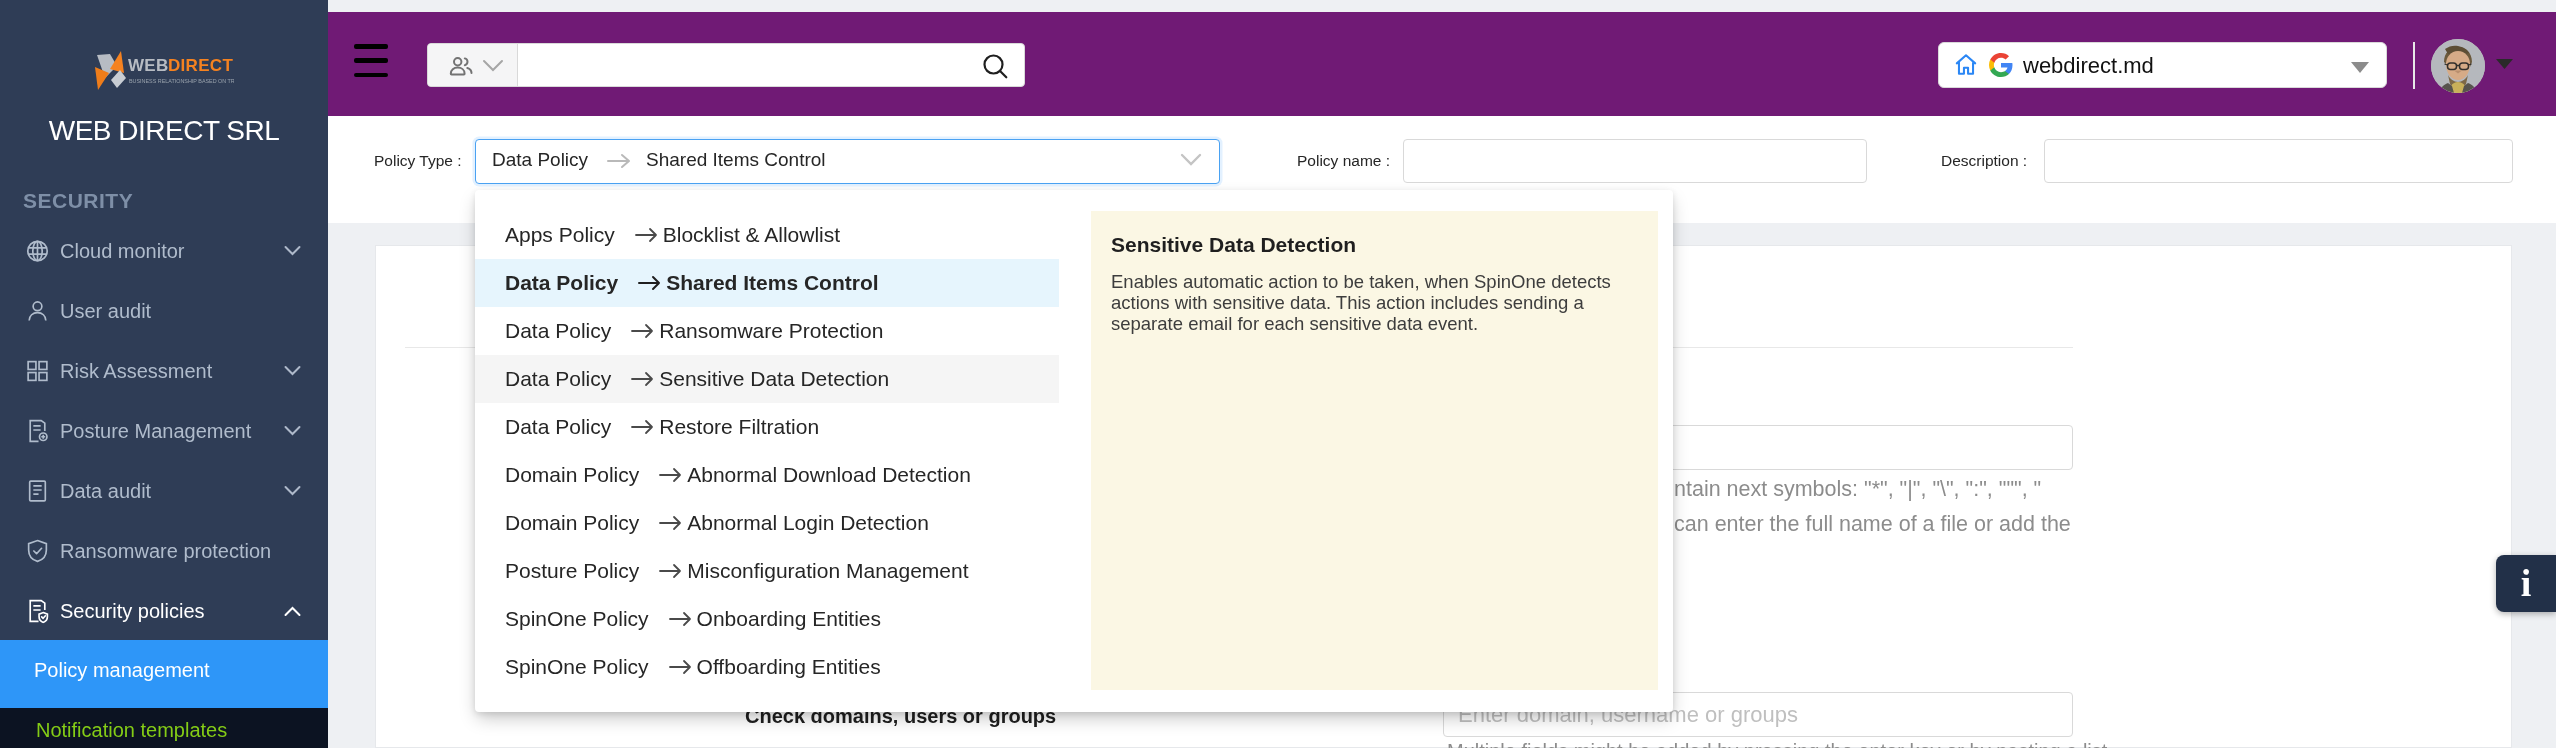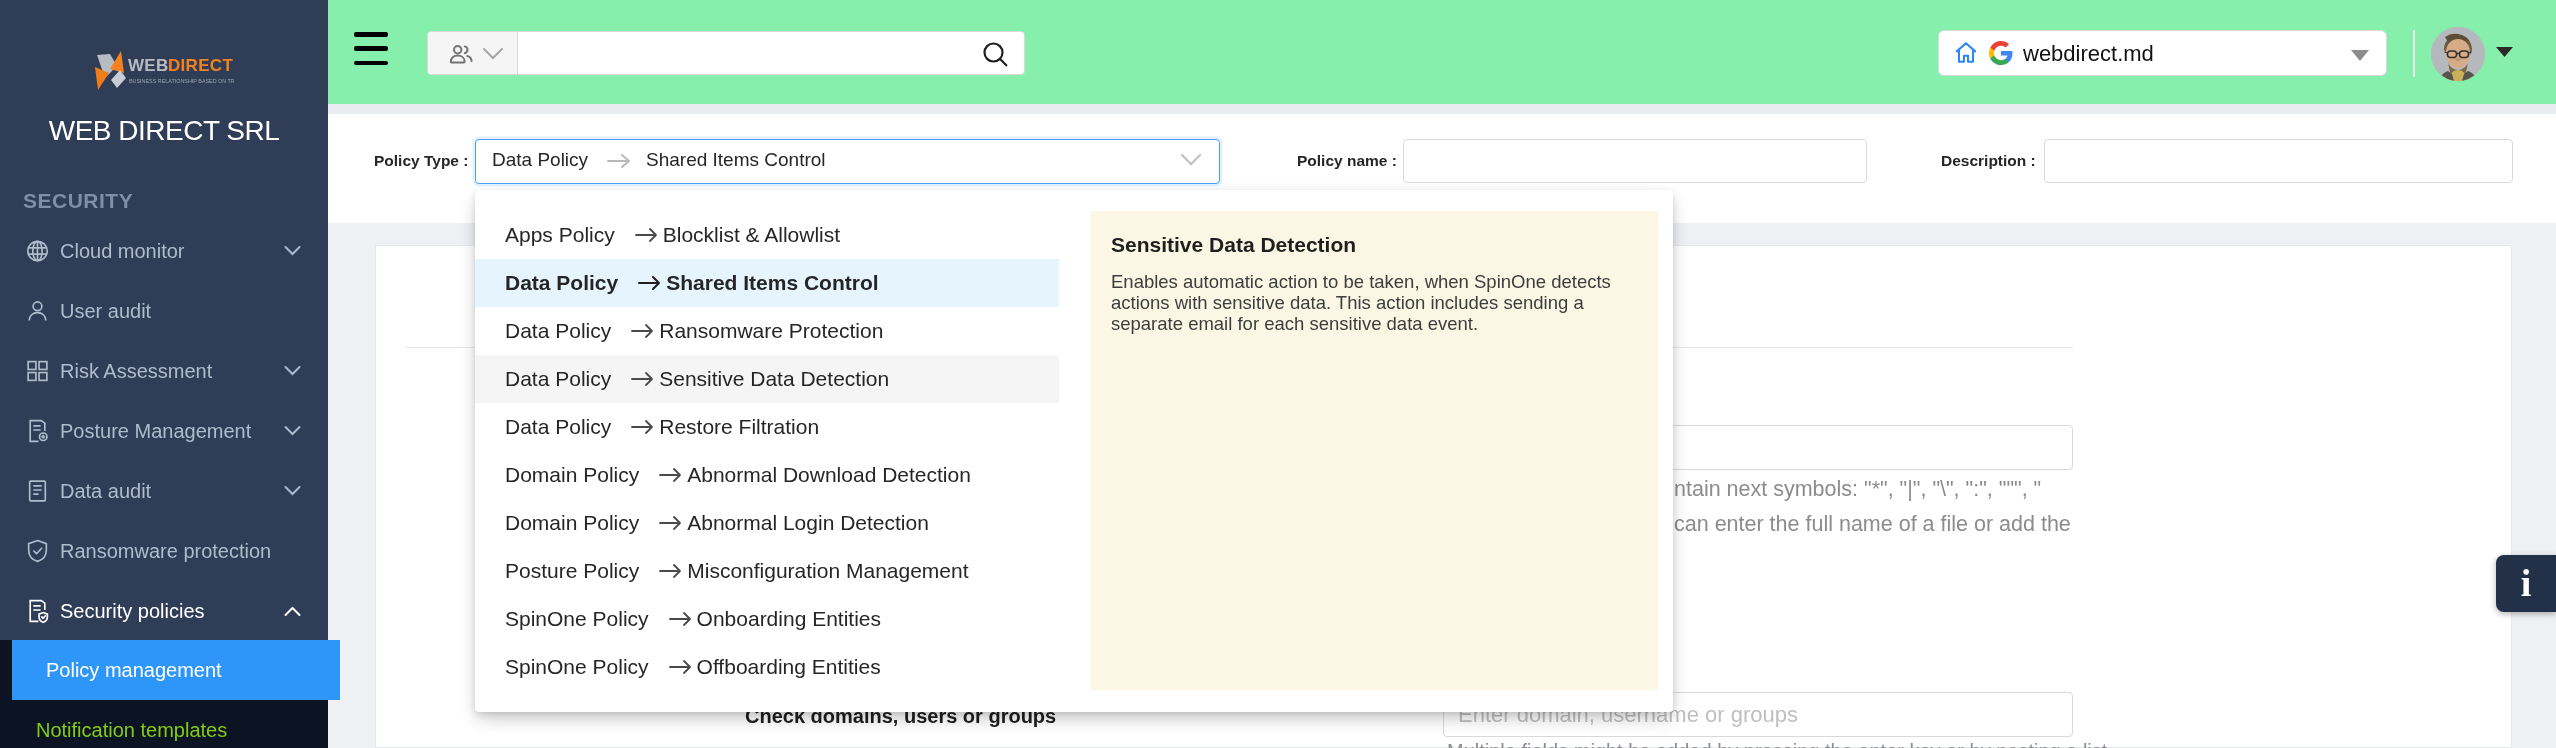--- a/index.html
+++ b/index.html
@@ -6,37 +6,37 @@
 .abs{position:absolute}
 
 #sidebar{position:absolute;left:0;top:0;width:328px;height:748px;background:#2f3d56;z-index:30}
 #sbtitle{position:absolute;left:0;top:115px;width:328px;text-align:center;color:#fff;font-size:28px;font-weight:normal;letter-spacing:-.5px}
 #sbsec{position:absolute;left:23px;top:189px;color:#7e8fa7;font-size:21px;font-weight:bold;letter-spacing:.5px}
 .nav{position:absolute;left:0;width:328px;height:60px;color:#b0bccc;font-size:20px}
 .nav .lbl{position:absolute;left:60px;top:50%;transform:translateY(-50%)}
 .nav svg.ic{position:absolute;left:25px;top:50%;transform:translateY(-50%)}
 .nav svg.chev{position:absolute;left:284px;top:50%;transform:translateY(-50%)}
 #submenu{position:absolute;left:0;top:640px;width:328px;height:108px;background:#0c1322}
-#pm{position:absolute;left:12px;top:0;width:328px;height:60px;background:#2e96f8;color:#fff;font-size:20px;line-height:60px;padding-left:34px}
+#pm{position:absolute;left:0;top:0;width:328px;height:68px;background:#2e96f8;color:#fff;font-size:20px;line-height:60px;padding-left:34px}
 #nt{position:absolute;left:0;top:60px;width:328px;height:48px;color:#84cc16;font-size:20px;line-height:60px;padding-left:36px}
 
-#header{position:absolute;left:328px;top:0;width:2228px;height:104px;background:#86efac;z-index:5}
+#header{position:absolute;left:328px;top:12px;width:2228px;height:104px;background:#701a75;z-index:5}
 #strip{position:absolute;left:328px;top:104px;width:2228px;height:10px;background:#e9ecf0;z-index:4}
 #toolbar{position:absolute;left:328px;top:114px;width:2228px;height:109px;background:#fff;z-index:4}
 .bar{position:absolute;left:26px;width:34px;height:4.6px;background:#000;border-radius:2px}
 #srch{position:absolute;left:99px;top:31px;width:598px;height:44px;border:1px solid #d9d9d9;border-radius:4px;background:#fff}
 #srchL{position:absolute;left:0;top:0;width:90px;height:42px;background:#f5f5f6;border-right:1px solid #d9d9d9;border-radius:4px 0 0 4px}
 #tenant{position:absolute;left:1610px;top:30px;width:449px;height:46px;border:1px solid #d9d9d9;border-radius:6px;background:#fff}
 #tenant .txt{position:absolute;left:84px;top:10px;font-size:22px;color:#111}
 #hdiv{position:absolute;left:2085px;top:30px;width:2px;height:47px;background:#e8e8e8}
 #avatar{position:absolute;left:2103px;top:27px;width:54px;height:54px;border-radius:50%;background:#b9b9b9;overflow:hidden}
 
 #card{position:absolute;left:375px;top:245px;width:2137px;height:503px;background:#fff;border:1px solid #e6e8eb;z-index:1}
 .inpt{position:absolute;border:1px solid #d9d9d9;border-radius:4px;background:#fff}
-.glabel{font-weight:bold;font-size:15.5px;color:#262626}
+.glabel{font-weight:normal;font-size:15.5px;color:#262626}
 .gray{color:#8c8c8c}
 #combo{position:absolute;left:475px;top:139px;width:745px;height:45px;background:#fff;border:1.5px solid #4aa2f2;border-radius:4px;box-shadow:0 0 0 2.5px rgba(38,144,255,.13);z-index:6}
 
 #panel{position:absolute;left:475px;top:190px;width:1198px;height:522px;background:#fff;border-radius:4px;box-shadow:0 8px 18px -2px rgba(0,0,0,.22),0 2px 6px rgba(0,0,0,.1);z-index:20}
 .row{position:absolute;left:0;width:584px;height:48px;font-size:21px;color:#262626;display:flex;align-items:center;padding-left:30px}
 .row svg{margin-left:20px;flex:none}
 .row .t2{margin-left:4px;white-space:nowrap}
 .row .t1{white-space:nowrap}
 #ypanel{position:absolute;left:616px;top:21px;width:567px;height:479px;background:#fbf7e4}
 #ypanel h3{position:absolute;left:20px;top:22px;font-size:21px;color:#1f1f1f;font-weight:bold}

